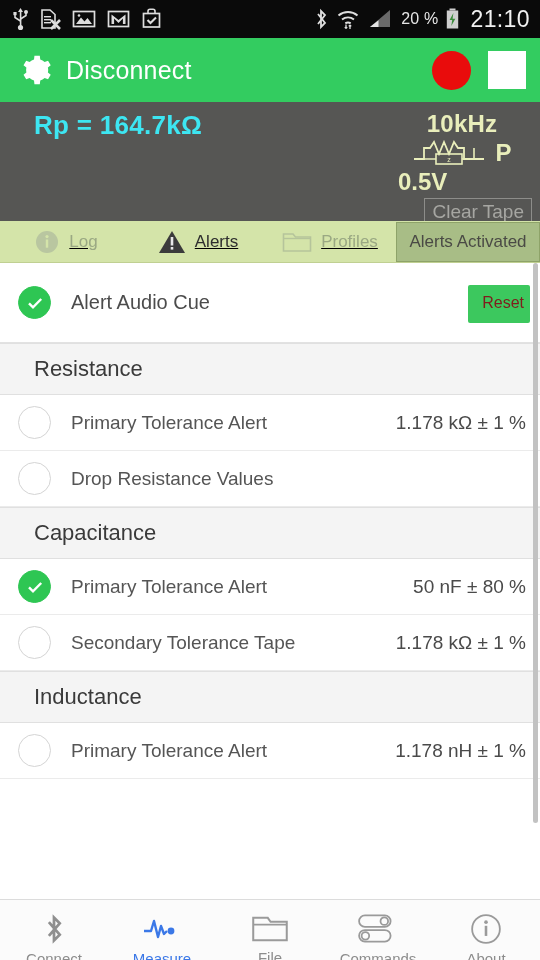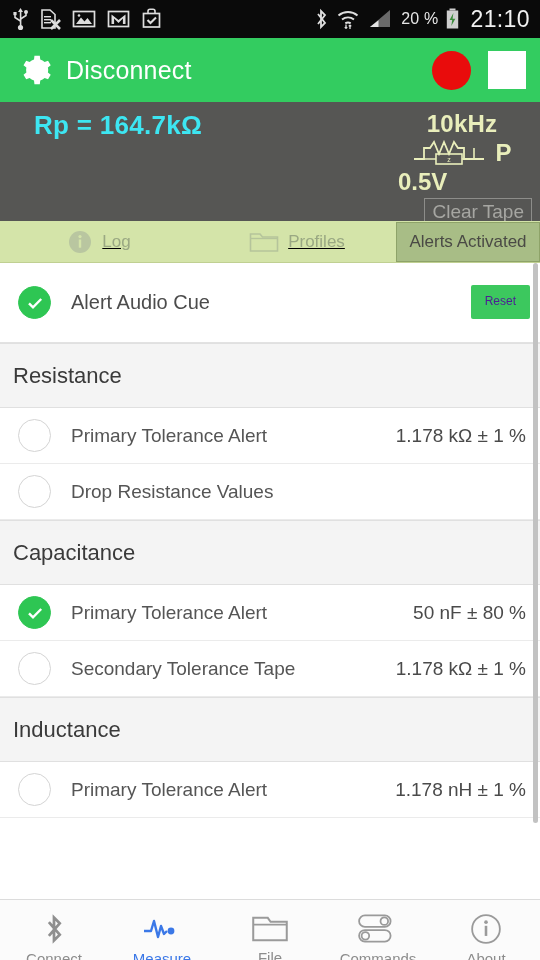--- a/index.html
+++ b/index.html
@@ -129,29 +129,29 @@
     height: 80px; display: flex; align-items: center;
     padding: 0 0 0 18px; position: relative;
     border-bottom: 1px solid #e2e2e2;
     background: #ffffff;
   }
   .audio-label {
     font-size: 20px; color: #4c4c4c; margin-left: 20px;
   }
   .reset-btn {
     position: absolute; right: 10px; top: 22px;
-    background: #3cc85e; color: #4c1d95;
-    font-size: 12px; padding: 9px 14px 11px 14px;
+    background: #3cc85e; color: #7f1d1d;
+    font-size: 16px; padding: 9px 6px 11px 14px;
     border: none; border-radius: 2px;
   }
 
   .section-head {
-    height: 65px; background: #f4f4f4;
+    height: 52px; background: #f4f4f4;
     border-top: 1px solid #e0e0e0; border-bottom: 1px solid #e0e0e0;
-    display: flex; align-items: center; padding-left: 13px;
+    display: flex; align-items: center; padding-left: 34px;
   }
   .section-title { font-size: 22px; color: #3a3a3a; }
 
   .list-row {
     height: 56px; display: flex; align-items: center;
     border-bottom: 1px solid #ebebeb;
     padding: 0 14px 0 18px; background: #ffffff;
   }
   .chk {
     width: 33px; height: 33px; border-radius: 50%; flex: none;
@@ -276,20 +276,28 @@
 
 <div class="tabstrip">
   <div class="tab">
     <svg width="26" height="26" viewBox="0 0 26 26">
       <circle cx="13" cy="13" r="11" fill="#b9c6a0"></circle>
       <rect x="11.8" y="10.5" width="2.4" height="8.2" fill="#d4e4a9"></rect>
       <circle cx="13" cy="7.6" r="1.6" fill="#d4e4a9"></circle>
     </svg>
     <span class="tab-label">Log</span>
   </div>
+  <div class="tab active">
+    <svg width="28" height="26" viewBox="0 0 28 26">
+      <path d="M14 2 L27 24 H1 Z" fill="#3b3b3b"></path>
+      <rect x="12.7" y="8" width="2.6" height="8.5" fill="#e8e8e8"></rect>
+      <rect x="12.7" y="18" width="2.6" height="2.6" fill="#e8e8e8"></rect>
+    </svg>
+    <span class="tab-label">Alerts</span>
+  </div>
   <div class="tab">
     <svg width="30" height="24" viewBox="0 0 30 24">
       <path d="M1.5 4 H11 l2.5 3 H28.5 V21 H1.5 Z" fill="none" stroke="#b5c49b" stroke-width="1.6"></path>
       <path d="M1.5 8.5 H28.5" stroke="#b5c49b" stroke-width="1.4"></path>
     </svg>
     <span class="tab-label">Profiles</span>
   </div>
   <div class="tab-activated">
     <span class="tab-label">Alerts Activated</span>
   </div>

